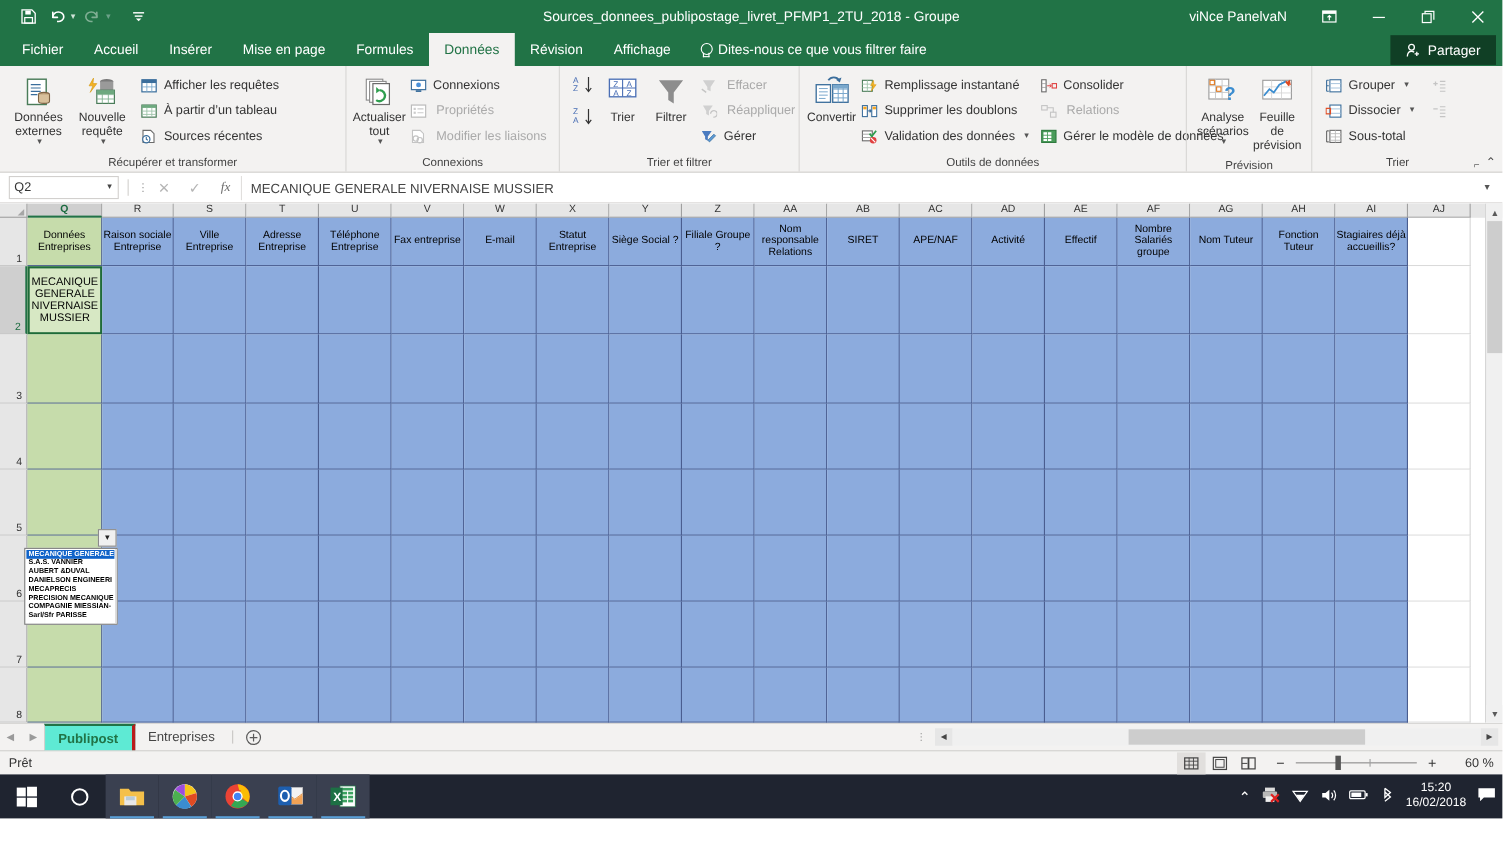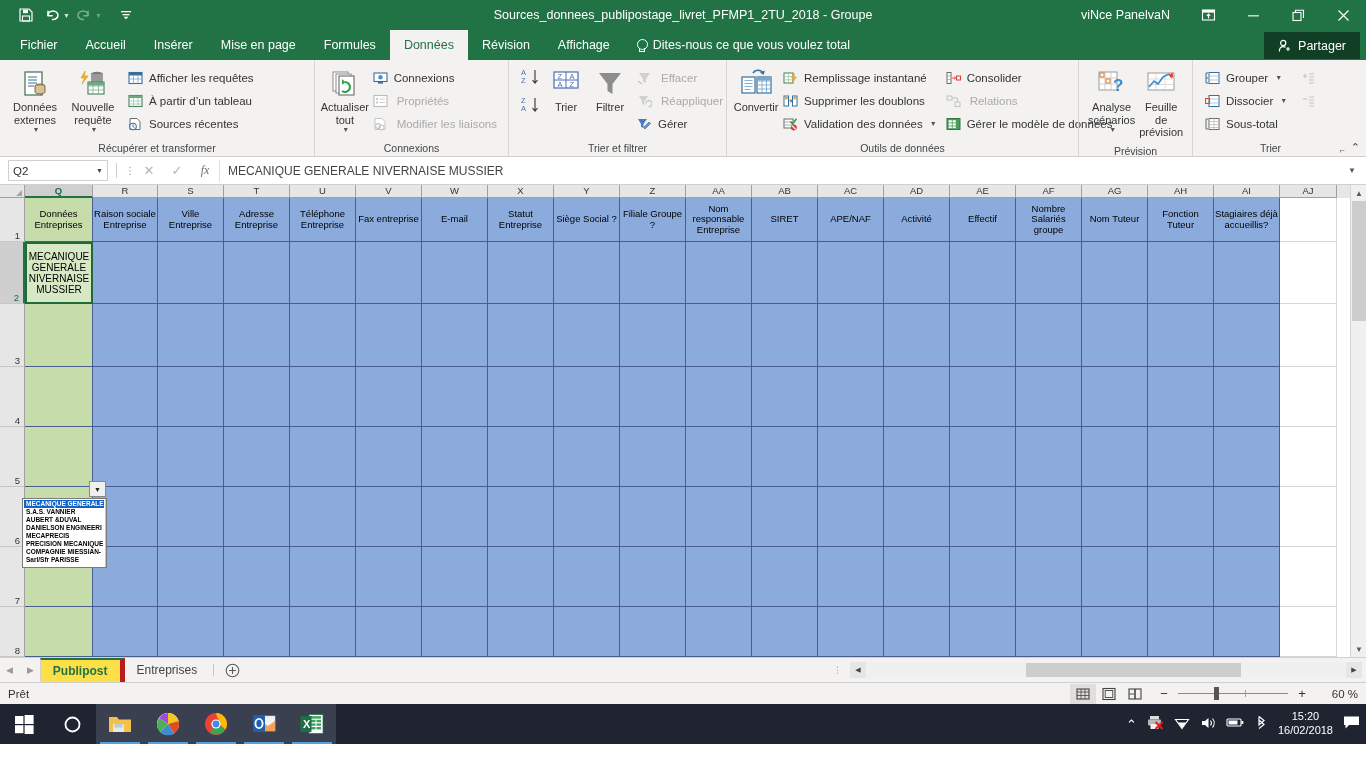--- a/index.html
+++ b/index.html
@@ -197,22 +197,22 @@
   .tabrow {
     height: 25px; background: #f3f2f1; display: flex; align-items: stretch;
     border-top: 1px solid #d2d0ce;
   }
   .navarrows { display: flex; align-items: center; padding: 0 6px; gap: 14px; }
   .navarrows span { font-size: 9px; color: #9a9a9a; }
   .stab {
     display: flex; align-items: center; padding: 0 12px; font-size: 12px; color: #444;
   }
   .stab.active {
-    background: #fde047; color: #217346; font-weight: bold;
-    border-top: 2px solid #217346; border-left: 1px solid #d2d0ce; border-right: 5px solid #b91c1c;
+    background: #5eead4; color: #217346; font-weight: bold;
+    border-top: 2px solid #217346; border-left: 1px solid #d2d0ce; border-right: 3px solid #b91c1c;
   }
   .tabsep { width: 1px; background: #c8c6c4; margin: 6px 4px; }
   .addsheet {
     display: flex; align-items: center; justify-content: center; width: 28px;
     font-size: 14px; color: #5a5a5a;
   }
   .hsb { margin-left: auto; display: flex; align-items: center; padding-right: 4px; }
   .hsb-grip { color: #999; font-size: 9px; margin-right: 8px; }
   .hsb-arrow {
     width: 16px; height: 16px; background: #e6e6e6; display: flex; align-items: center;
@@ -324,21 +324,21 @@
     <div class="rtab">Fichier</div>
     <div class="rtab">Accueil</div>
     <div class="rtab">Insérer</div>
     <div class="rtab">Mise en page</div>
     <div class="rtab">Formules</div>
     <div class="rtab active">Données</div>
     <div class="rtab">Révision</div>
     <div class="rtab">Affichage</div>
     <div class="tellme">
       <span class="bulb"></span>
-      <span>Dites-nous ce que vous voulez total</span>
+      <span>Dites-nous ce que vous filtrer faire</span>
     </div>
     <div class="share-btn">
       <svg width="14" height="14" viewBox="0 0 14 14">
           <circle cx="5.2" cy="4" r="2.6" fill="none" stroke="#fff" stroke-width="1.2"></circle>
           <path d="M1.4 12.4 C1.4 9 3 7.6 5.2 7.6 C6.2 7.6 7 7.9 7.6 8.4" fill="none" stroke="#fff" stroke-width="1.2"></path>
           <path d="M10 8 L10 12 M8 10 L12 10" stroke="#fff" stroke-width="1.2"></path>
         </svg>
       <span>Partager</span>
     </div>
   </div>
@@ -821,21 +821,21 @@
           <div class="cell greencol" style="flex:0 0 68px">Données Entreprises</div>
           <div class="cell hdr" style="flex:0 0 65px">Raison sociale Entreprise</div>
           <div class="cell hdr" style="flex:0 0 66px">Ville Entreprise</div>
           <div class="cell hdr" style="flex:0 0 66px">Adresse Entreprise</div>
           <div class="cell hdr" style="flex:0 0 66px">Téléphone Entreprise</div>
           <div class="cell hdr" style="flex:0 0 66px">Fax entreprise</div>
           <div class="cell hdr" style="flex:0 0 66px">E-mail</div>
           <div class="cell hdr" style="flex:0 0 66px">Statut Entreprise</div>
           <div class="cell hdr" style="flex:0 0 66px">Siège Social ?</div>
           <div class="cell hdr" style="flex:0 0 66px">Filiale Groupe ?</div>
-          <div class="cell hdr" style="flex:0 0 66px">Nom responsable Entreprise</div>
+          <div class="cell hdr" style="flex:0 0 66px">Nom responsable Relations</div>
           <div class="cell hdr" style="flex:0 0 66px">SIRET</div>
           <div class="cell hdr" style="flex:0 0 66px">APE/NAF</div>
           <div class="cell hdr" style="flex:0 0 66px">Activité</div>
           <div class="cell hdr" style="flex:0 0 66px">Effectif</div>
           <div class="cell hdr" style="flex:0 0 66px">Nombre Salariés groupe</div>
           <div class="cell hdr" style="flex:0 0 66px">Nom Tuteur</div>
           <div class="cell hdr" style="flex:0 0 66px">Fonction Tuteur</div>
           <div class="cell hdr" style="flex:0 0 66px">Stagiaires déjà accueillis?</div>
           <div class="cell blank" style="flex:0 0 57px"></div>
         </div>

